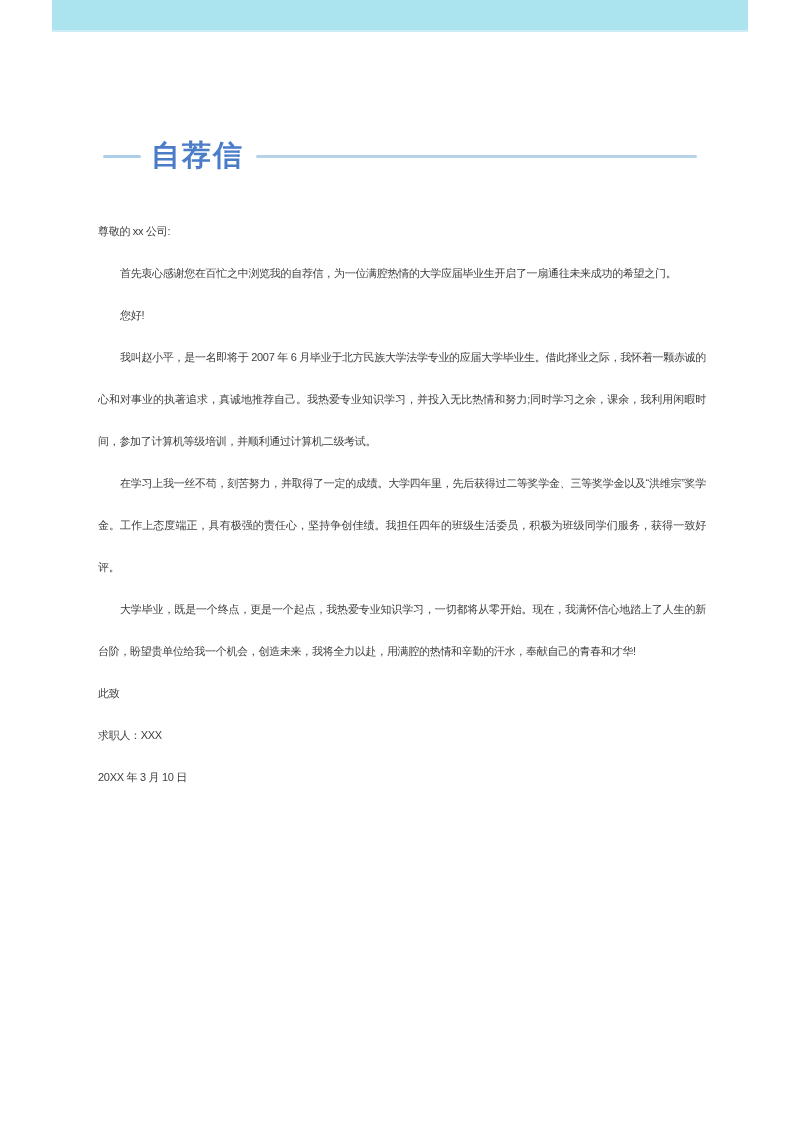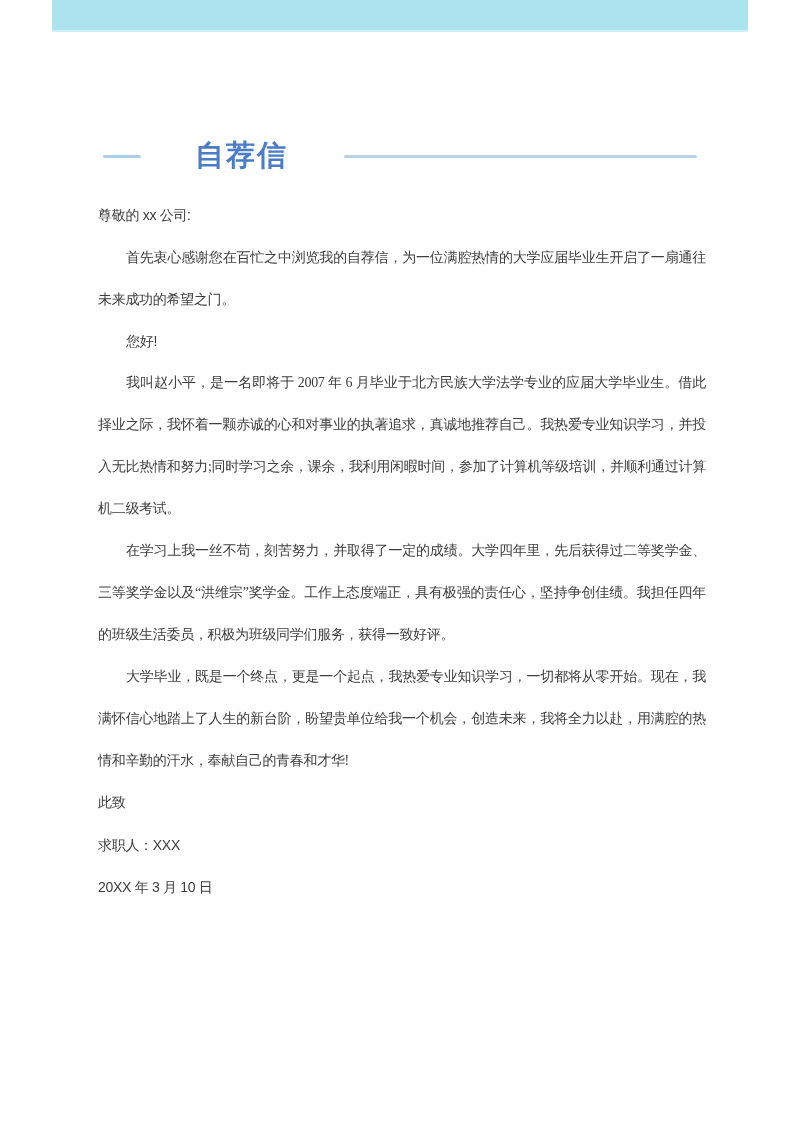--- a/index.html
+++ b/index.html
@@ -22,21 +22,20 @@
     background: #abe3ef;
     border-bottom: 2px solid #cdeef6;
   }
   
   .title-row {
     position: absolute;
     left: 103px; top: 140px;
     width: 594px; height: 32px;
     display: flex;
     align-items: center;
-    gap: 44px;
   }
   .title-dash {
     width: 38px; height: 3px;
     background: #aecfe9;
     border-radius: 2px;
     flex: 0 0 auto;
   }
   .doc-title {
     margin: 0 12px 0 10px;
     font-size: 29px;
@@ -47,31 +46,31 @@
   }
   .title-line {
     flex: 1 1 auto;
     height: 3px;
     background: #b7d3e8;
     border-radius: 2px;
   }
   
   .content {
     position: absolute;
-    left: 98px; top: 194px;
+    left: 98px; top: 210px;
     width: 608px;
-    font-size: 14px;
+    font-size: 11px;
     letter-spacing: -0.3px;
     line-height: 42px;
     color: #3d3d3d;
     text-align: justify;
   }
   .content p { margin: 0; }
   .indent { text-indent: 2em; }
-  .gap { margin-top: 8px; font-family: Liberation Serif, serif; }
+  .gap { margin-top: 8px; }
   .right { }
 </style>
 </head>
 <body>
 
 <div class="page">
 
   <div class="topbar"></div>
 
   <div class="title-row">

